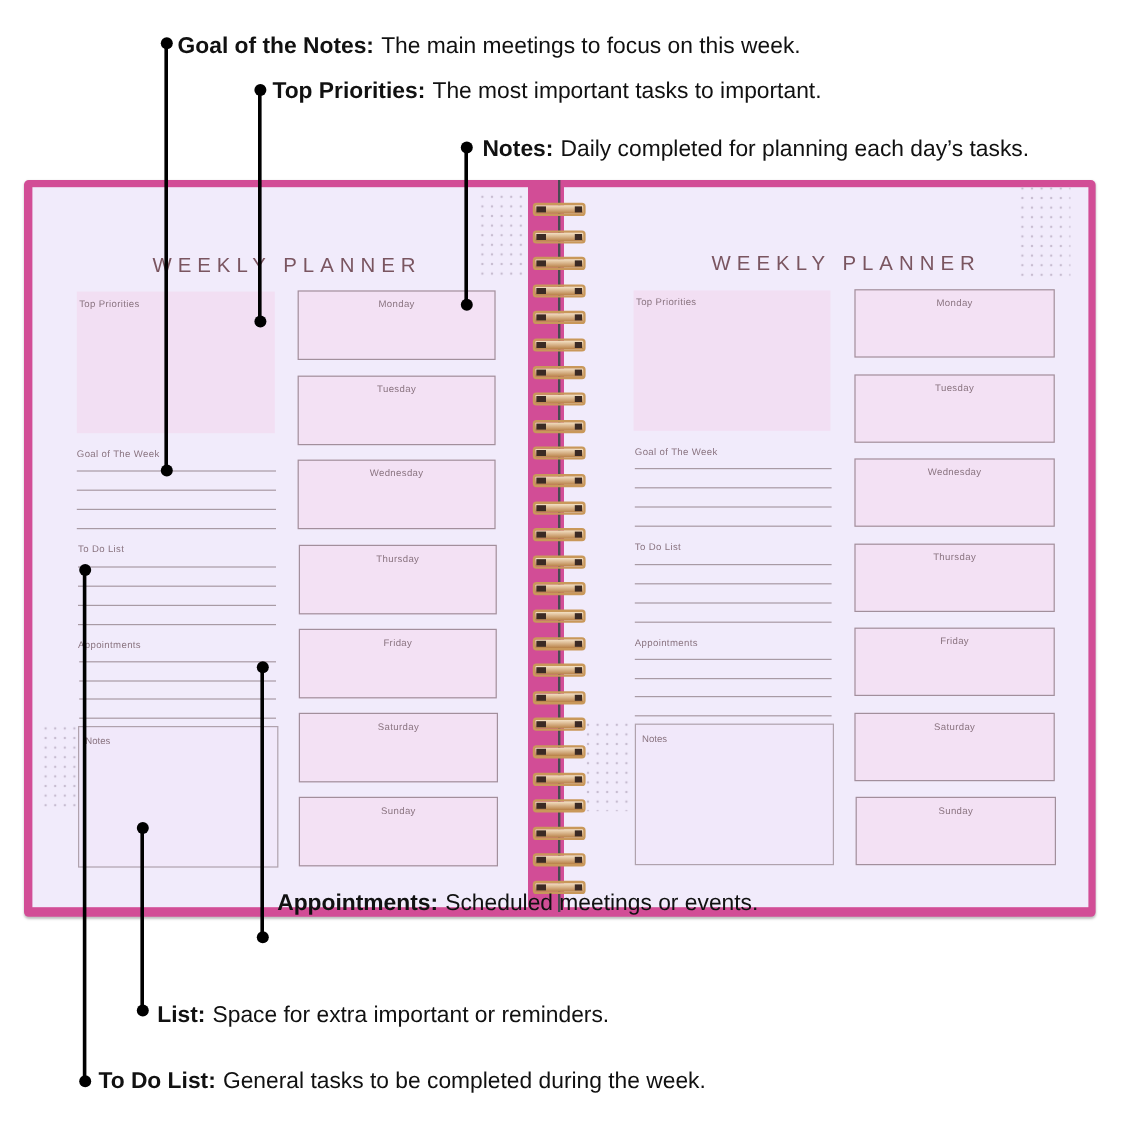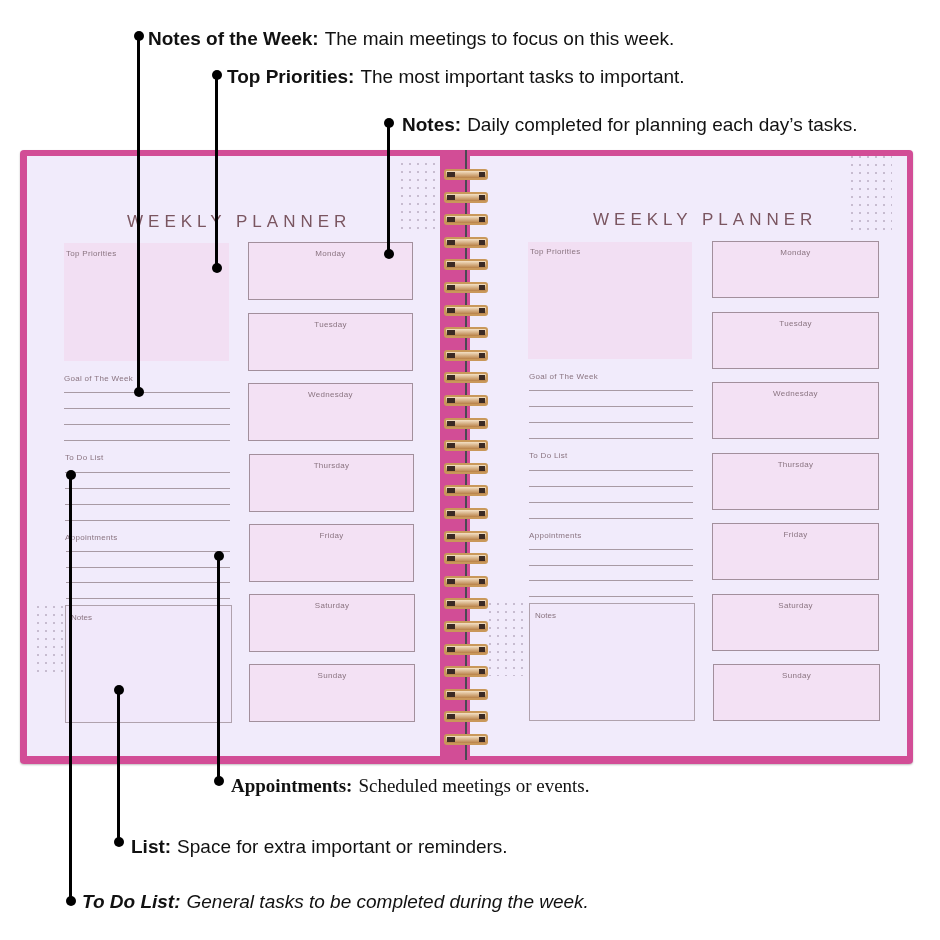--- a/index.html
+++ b/index.html
@@ -191,29 +191,29 @@
 
 <div class="vline" style="left:117px;top:690px;height:152px;"></div>
 <div class="dot" style="left:114px;top:685px;"></div>
 <div class="dot" style="left:114px;top:837px;"></div>
 
 <div class="vline" style="left:69px;top:475px;height:422px;"></div>
 <div class="dot" style="left:66px;top:470px;"></div>
 <div class="dot" style="left:66px;top:896px;"></div>
 
 <div class="callout" style="left:148px;top:29px;">
-  <b>Notes of the Week:</b><span>The main meetings to focus on this week.</span>
+  <b>Goal of the Notes:</b><span>The main meetings to focus on this week.</span>
 </div>
 <div class="callout" style="left:227px;top:67px;">
   <b>Top Priorities:</b><span>The most important tasks to important.</span>
 </div>
 <div class="callout" style="left:402px;top:115px;">
   <b>Notes:</b><span>Daily completed for planning each day’s tasks.</span>
 </div>
-<div class="callout" style="left:231px;top:776px;font-family:Liberation Serif, serif;">
+<div class="callout" style="left:231px;top:743px;">
   <b>Appointments:</b><span>Scheduled meetings or events.</span>
 </div>
 <div class="callout" style="left:131px;top:837px;">
   <b>List:</b><span>Space for extra important or reminders.</span>
 </div>
-<div class="callout" style="left:82px;top:892px;font-style:italic;">
+<div class="callout" style="left:82px;top:892px;">
   <b>To Do List:</b><span>General tasks to be completed during the week.</span>
 </div>
 
 </body></html>

